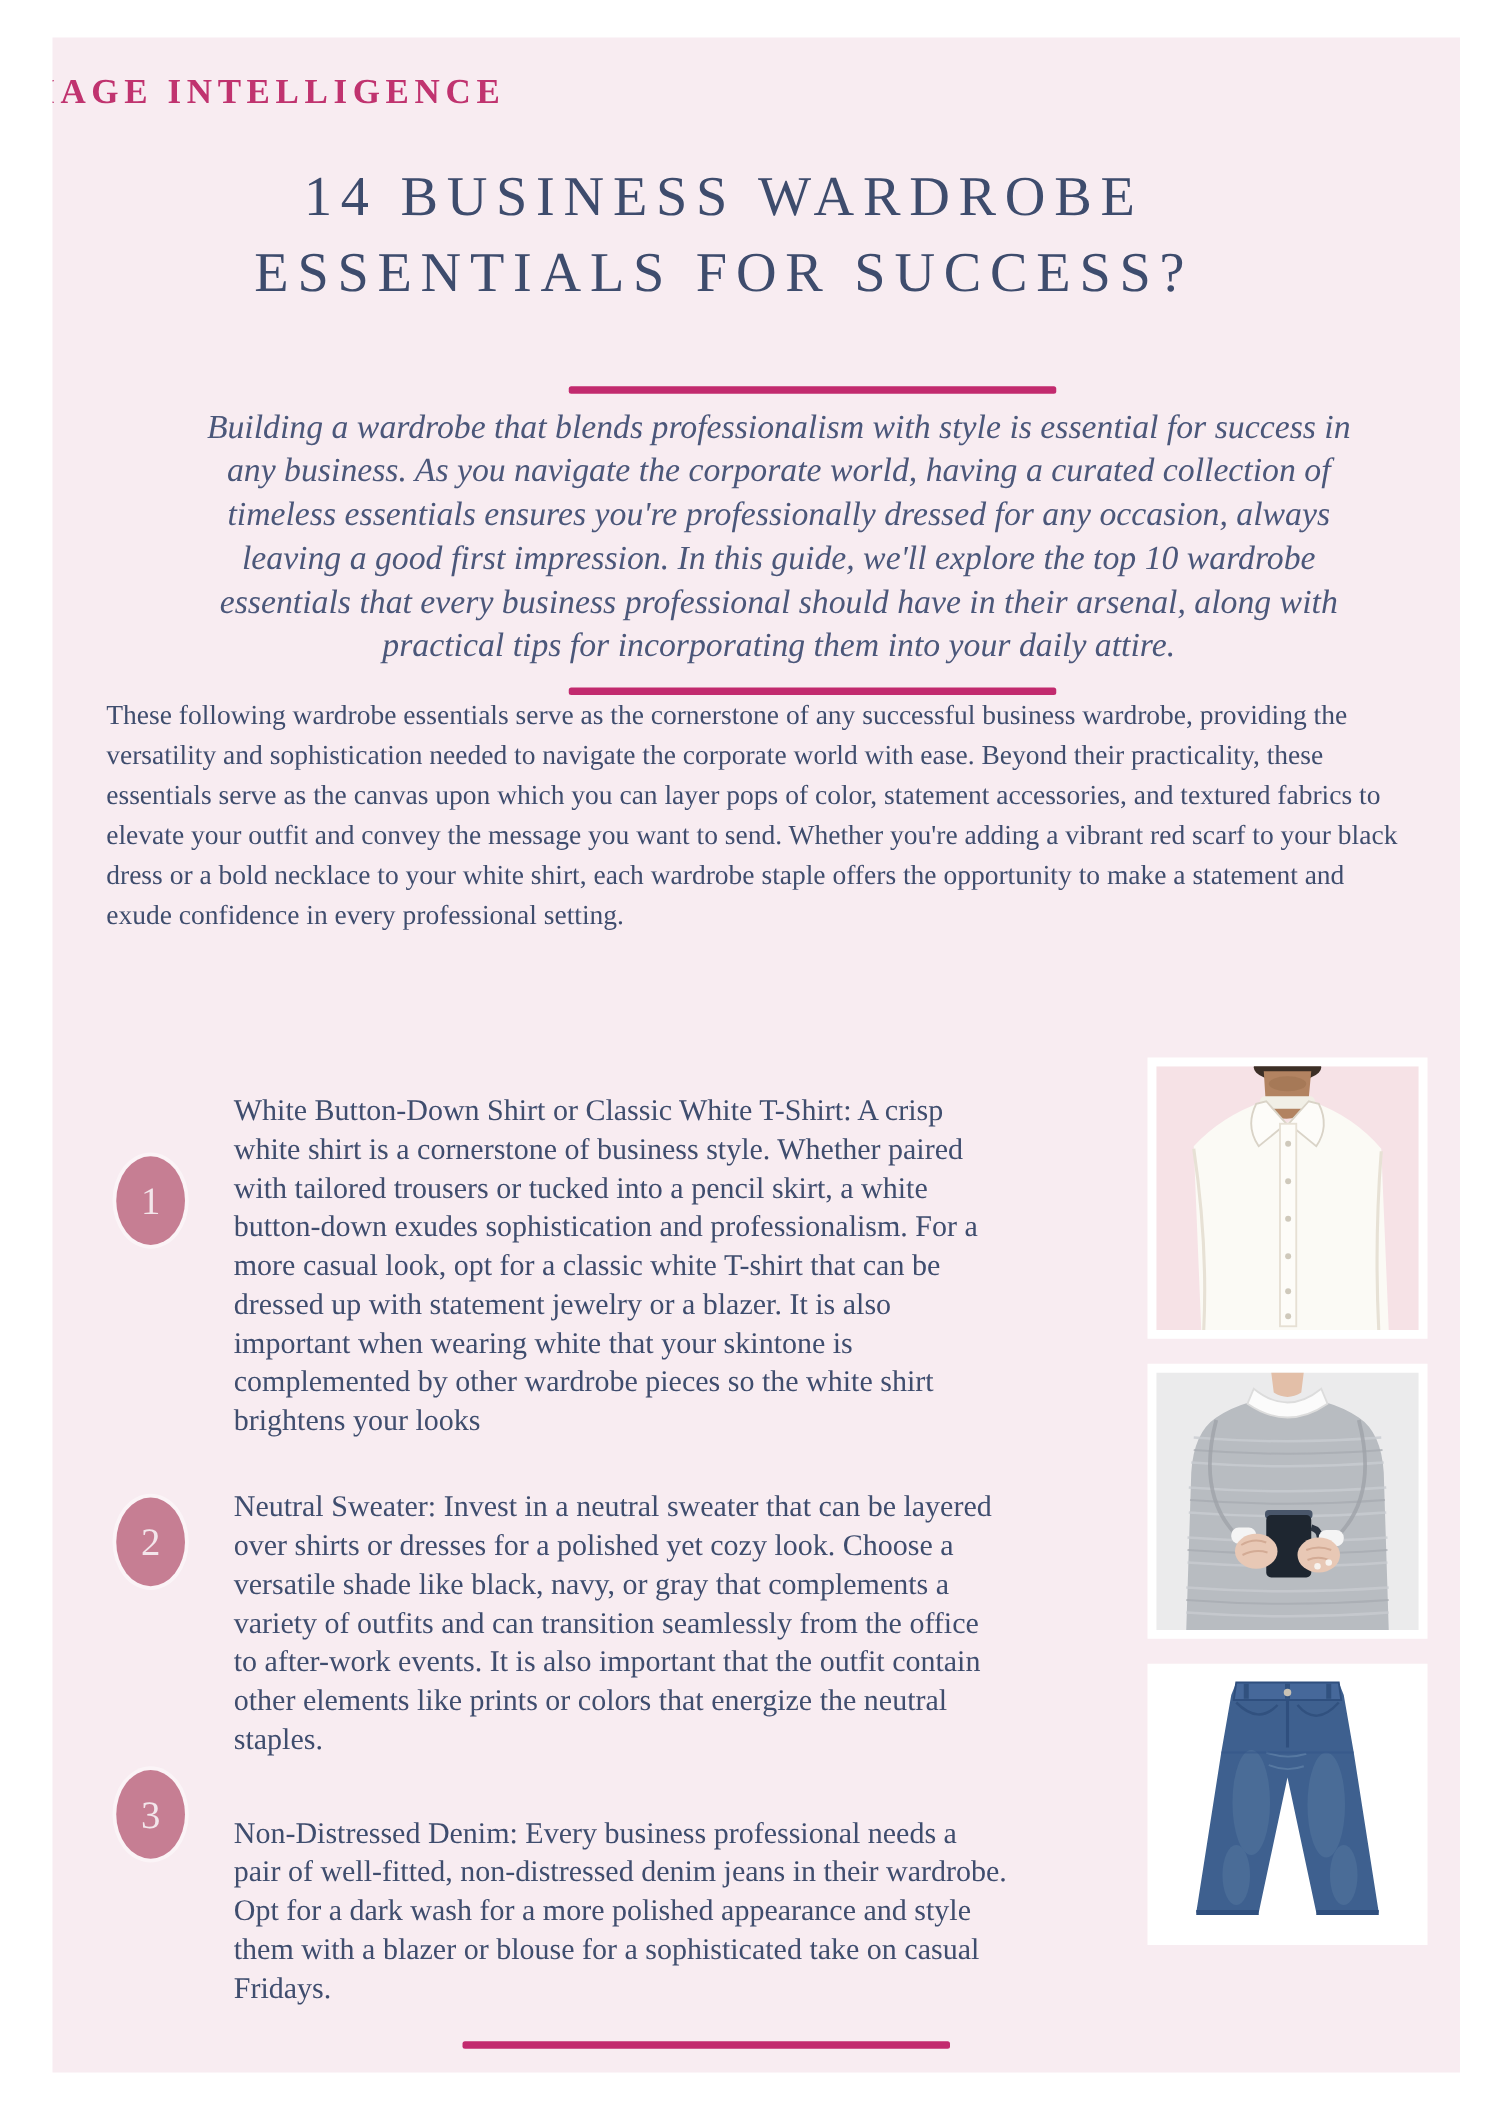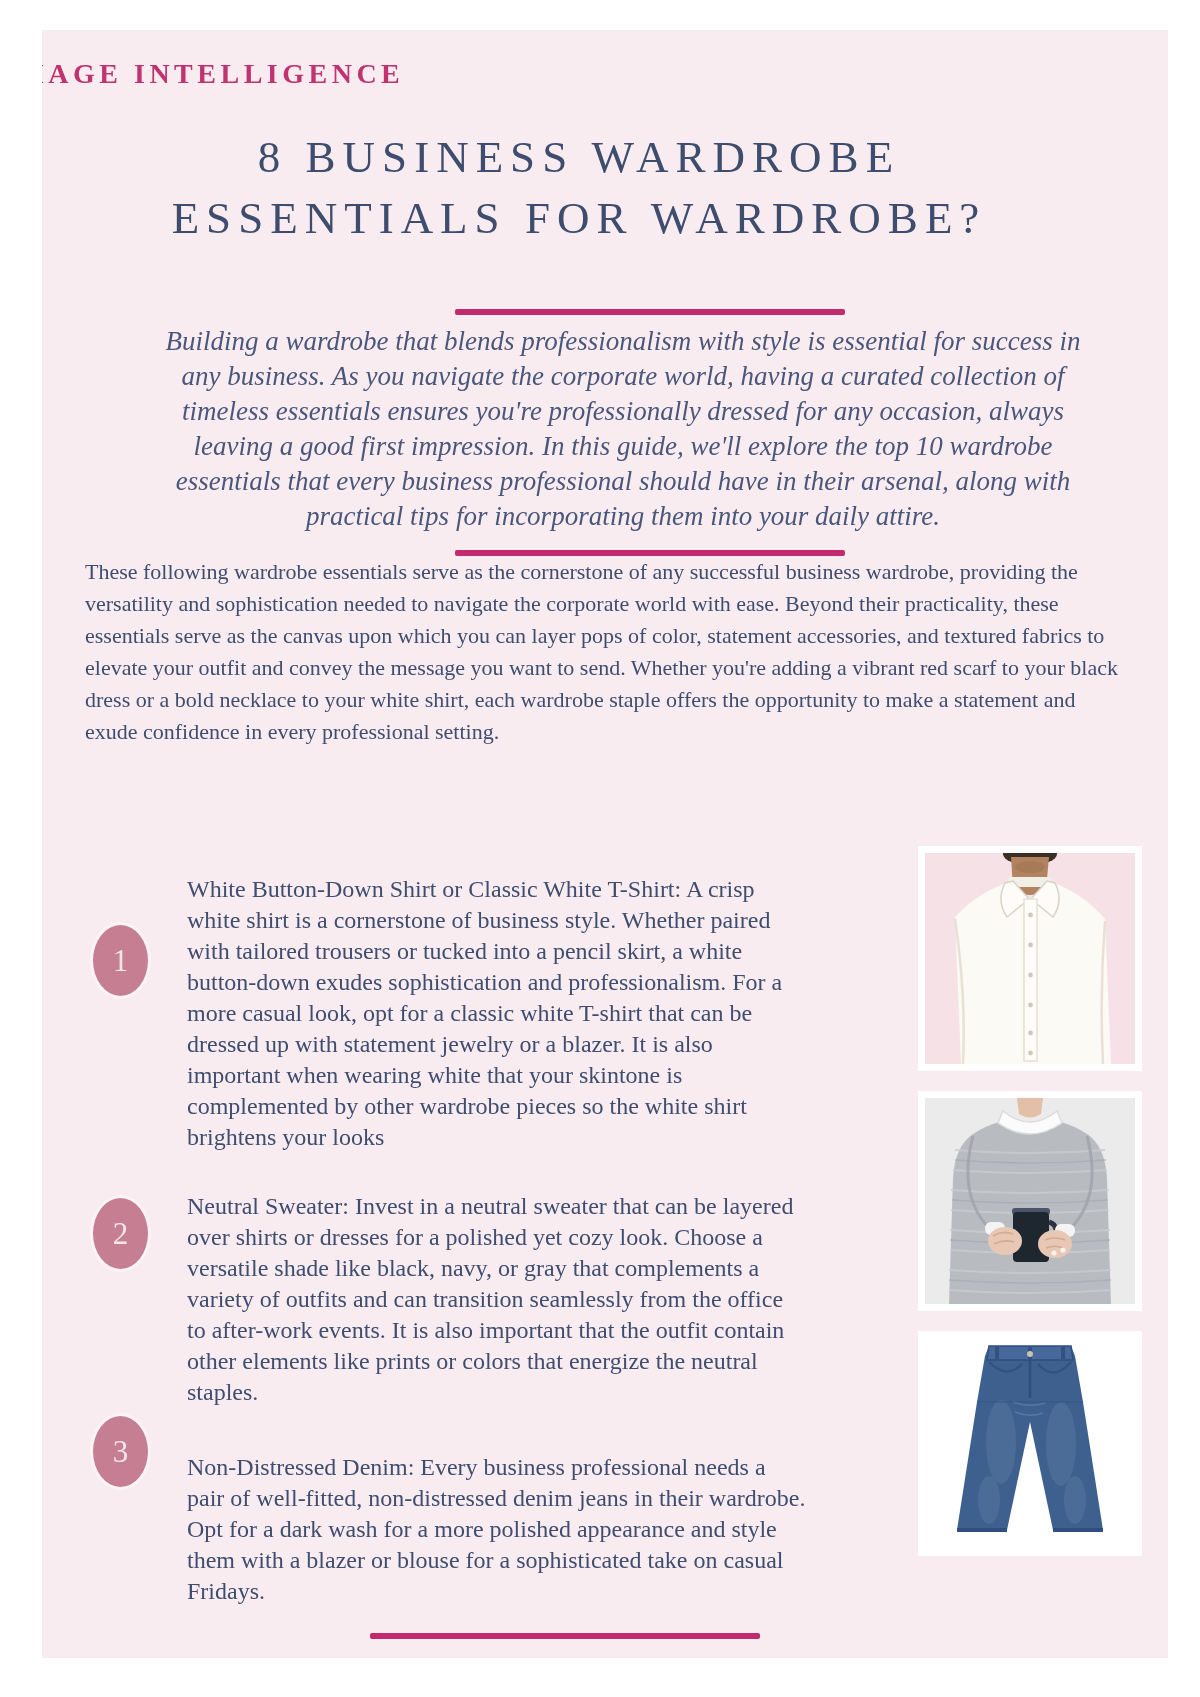--- a/index.html
+++ b/index.html
@@ -118,22 +118,22 @@
   .ph3 { height: 225px; }
 </style>
 </head>
 <body>
 
 <div class="panel">
 
   <div class="brand">IMAGE INTELLIGENCE</div>
 
   <h1 class="title">
-    <span>8 BUSINESS WARDROBE</span>
-    <span>ESSENTIALS FOR WARDROBE?</span>
+    <span>14 BUSINESS WARDROBE</span>
+    <span>ESSENTIALS FOR SUCCESS?</span>
   </h1>
 
   <div class="divider d1"></div>
 
   <p class="intro">Building a wardrobe that blends professionalism with style is essential for success in any business. As you navigate the corporate world, having a curated collection of timeless essentials ensures you're professionally dressed for any occasion, always leaving a good first impression. In this guide, we'll explore the top 10 wardrobe essentials that every business professional should have in their arsenal, along with practical tips for incorporating them into your daily attire.</p>
 
   <div class="divider d2"></div>
 
   <p class="body-par">These following wardrobe essentials serve as the cornerstone of any successful business wardrobe, providing the versatility and sophistication needed to navigate the corporate world with ease. Beyond their practicality, these essentials serve as the canvas upon which you can layer pops of color, statement accessories, and textured fabrics to elevate your outfit and convey the message you want to send. Whether you're adding a vibrant red scarf to your black dress or a bold necklace to your white shirt, each wardrobe staple offers the opportunity to make a statement and exude confidence in every professional setting.</p>
 

